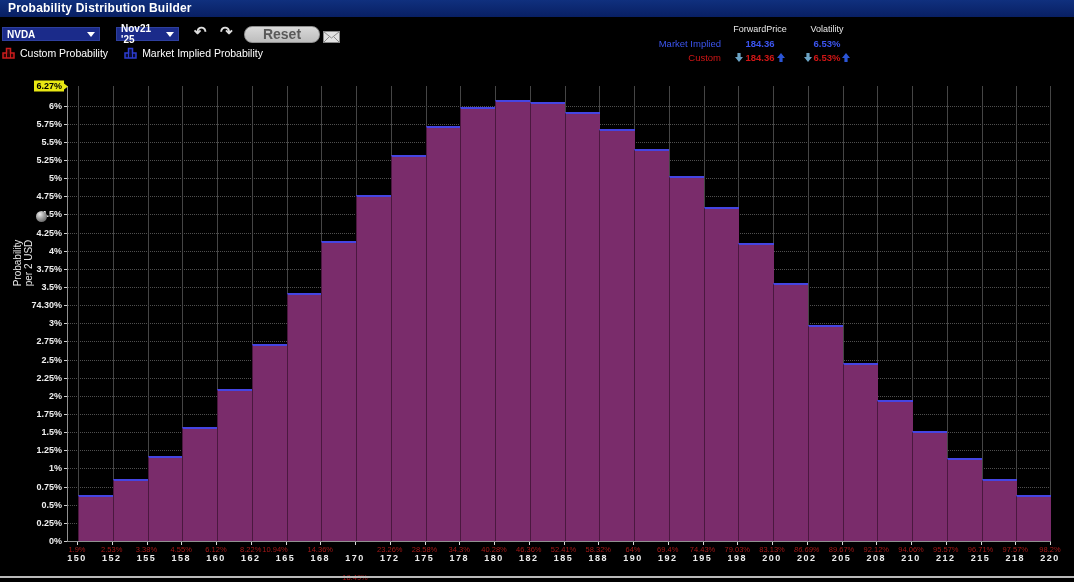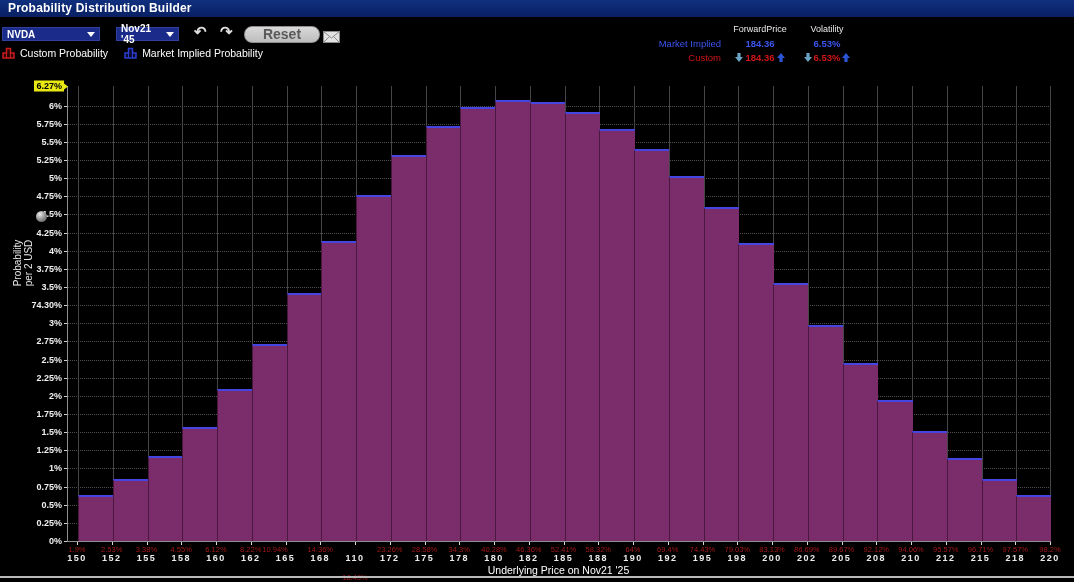--- a/index.html
+++ b/index.html
@@ -74,21 +74,21 @@
 
 <div class="titlebar">
   <div class="t">Probability Distribution Builder</div>
 </div>
 
 <div class="dd dd-ticker">
   <span>NVDA</span>
   <span class="caret"></span>
 </div>
 <div class="dd dd-expiry">
-  <span>Nov21 '45</span>
+  <span>Nov21 '25</span>
   <span class="caret"></span>
 </div>
 <div class="tool-arrow undo">↶</div>
 <div class="tool-arrow redo">↷</div>
 <div class="reset-btn">Reset</div>
 <div class="email">
   <svg width="17" height="12" viewBox="0 0 17 12">
     <rect x="0.5" y="0.5" width="16" height="11" fill="#e2e2e2" stroke="#8a8a8a"></rect>
     <path d="M0.5 0.5 L8.5 7 L16.5 0.5 M0.5 11.5 L6 6 M16.5 11.5 L11 6" fill="none" stroke="#8a8a8a" stroke-width="1"></path>
   </svg>
@@ -286,21 +286,20 @@
     <div class="bar" title="2.98%" style="left: 739.75px; width: 35.25px; height: 216.252px; background: rgb(122, 44, 107); border-top: 2px solid rgb(69, 69, 226);"></div>
     <div class="bar" title="2.45%" style="left: 774.5px; width: 35.25px; height: 177.791px; background: rgb(122, 44, 107); border-top: 2px solid rgb(69, 69, 226);"></div>
     <div class="bar" title="1.94%" style="left: 809.25px; width: 35.25px; height: 140.781px; background: rgb(122, 44, 107); border-top: 2px solid rgb(69, 69, 226);"></div>
     <div class="bar" title="1.51%" style="left: 844px; width: 35.25px; height: 109.577px; background: rgb(122, 44, 107); border-top: 2px solid rgb(69, 69, 226);"></div>
     <div class="bar" title="1.14%" style="left: 878.75px; width: 35.25px; height: 82.7273px; background: rgb(122, 44, 107); border-top: 2px solid rgb(69, 69, 226);"></div>
     <div class="bar" title="0.86%" style="left: 913.5px; width: 35.25px; height: 62.4083px; background: rgb(122, 44, 107); border-top: 2px solid rgb(69, 69, 226);"></div>
     <div class="bar" title="0.63%" style="left: 948.25px; width: 35.25px; height: 45.7177px; background: rgb(122, 44, 107); border-top: 2px solid rgb(69, 69, 226);"></div>
   </div>
 
 <div class="xaxis">
-  <div class="xtitle">Underlying Price on Nov21 '25</div>
 <div class="xtick" style="left: 10px;"></div>
     <div class="cumlab" style="left: 10px; color: rgb(165, 24, 24);">1.9%</div>
     <div class="pricelab" style="left: 10px;">150</div>
     <div class="xtick" style="left: 44.75px;"></div>
     <div class="cumlab" style="left: 44.75px; color: rgb(165, 24, 24);">2.53%</div>
     <div class="pricelab" style="left: 44.75px;">152</div>
     <div class="xtick" style="left: 79.5px;"></div>
     <div class="cumlab" style="left: 79.5px; color: rgb(165, 24, 24);">3.38%</div>
     <div class="pricelab" style="left: 79.5px;">155</div>
     <div class="xtick" style="left: 114.25px;"></div>
@@ -313,21 +312,21 @@
     <div class="cumlab" style="left: 183.75px; color: rgb(165, 24, 24);">8.22%</div>
     <div class="pricelab" style="left: 183.75px;">162</div>
     <div class="xtick" style="left: 218.5px;"></div>
     <div class="cumlab" style="left: 208px; color: rgb(165, 24, 24);">10.94%</div>
     <div class="pricelab" style="left: 218.5px;">165</div>
     <div class="xtick" style="left: 253.25px;"></div>
     <div class="cumlab" style="left: 253.25px; color: rgb(165, 24, 24);">14.36%</div>
     <div class="pricelab" style="left: 253.25px;">168</div>
     <div class="xtick" style="left: 288px;"></div>
     <div class="cumlab" style="left: 288px; color: rgb(165, 24, 24); margin-top: 28px;">18.49%</div>
-    <div class="pricelab" style="left: 288px;">110</div>
+    <div class="pricelab" style="left: 288px;">170</div>
     <div class="xtick" style="left: 322.75px;"></div>
     <div class="cumlab" style="left: 322.75px; color: rgb(165, 24, 24);">23.26%</div>
     <div class="pricelab" style="left: 322.75px;">172</div>
     <div class="xtick" style="left: 357.5px;"></div>
     <div class="cumlab" style="left: 357.5px; color: rgb(165, 24, 24);">28.58%</div>
     <div class="pricelab" style="left: 357.5px;">175</div>
     <div class="xtick" style="left: 392.25px;"></div>
     <div class="cumlab" style="left: 392.25px; color: rgb(165, 24, 24);">34.3%</div>
     <div class="pricelab" style="left: 392.25px;">178</div>
     <div class="xtick" style="left: 427px;"></div>

